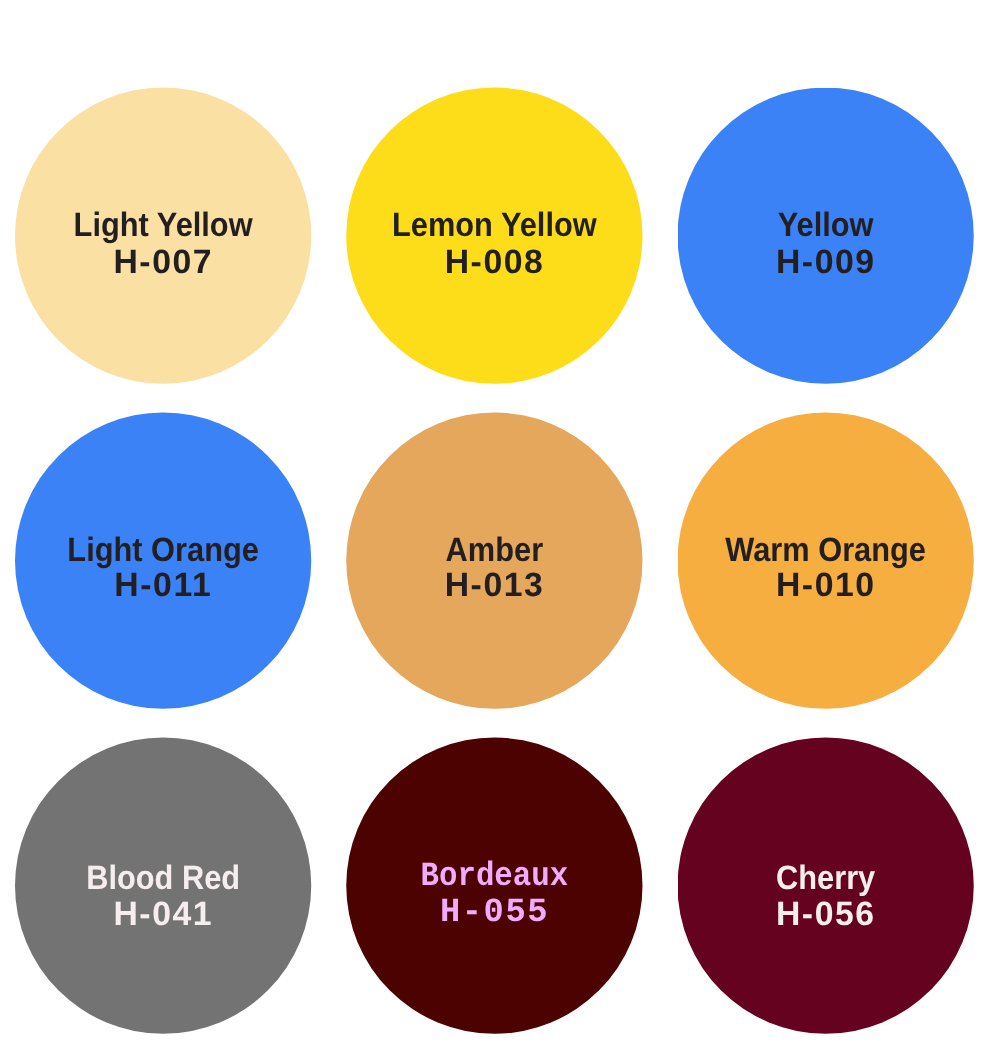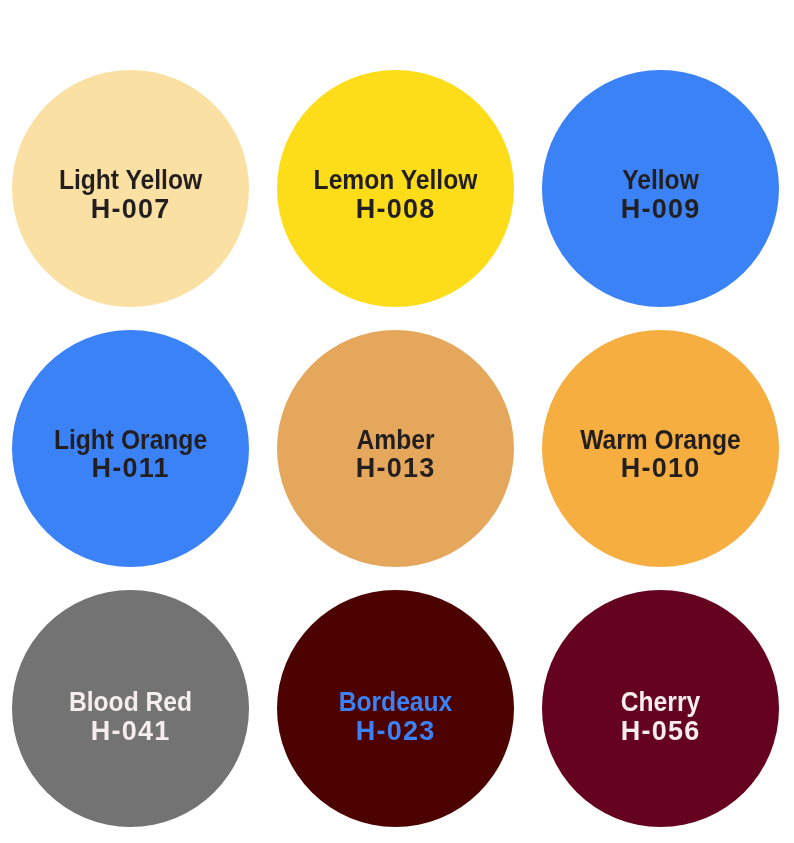--- a/index.html
+++ b/index.html
@@ -107,23 +107,23 @@
   <div class="swatch row-2 col-3 fill-6 ink-dark" style="background: rgb(245, 174, 63); color: rgb(35, 31, 32);">
     <div class="sw-label sw-name">Warm Orange</div>
     <div class="sw-label sw-code">H-010</div>
   </div>
 
   <div class="swatch row-3 col-1 fill-7 ink-light" style="background: #737373; color: rgb(246, 238, 238);">
     <div class="sw-label sw-name">Blood Red</div>
     <div class="sw-label sw-code">H-041</div>
   </div>
 
-  <div class="swatch row-3 col-2 fill-8 ink-light" style="background: rgb(77, 2, 2); color: #3b82f6;">
+  <div class="swatch row-3 col-2 fill-8 ink-light" style="background: rgb(77, 2, 2); color: #f0abfc; font-family: Liberation Mono, monospace;">
     <div class="sw-label sw-name">Bordeaux</div>
-    <div class="sw-label sw-code">H-023</div>
+    <div class="sw-label sw-code">H-055</div>
   </div>
 
   <div class="swatch row-3 col-3 fill-9 ink-light" style="background: rgb(100, 2, 31); color: rgb(246, 238, 238); text-decoration: underline;">
     <div class="sw-label sw-name">Cherry</div>
     <div class="sw-label sw-code">H-056</div>
   </div>
 
 </div>
 
 </body></html>

